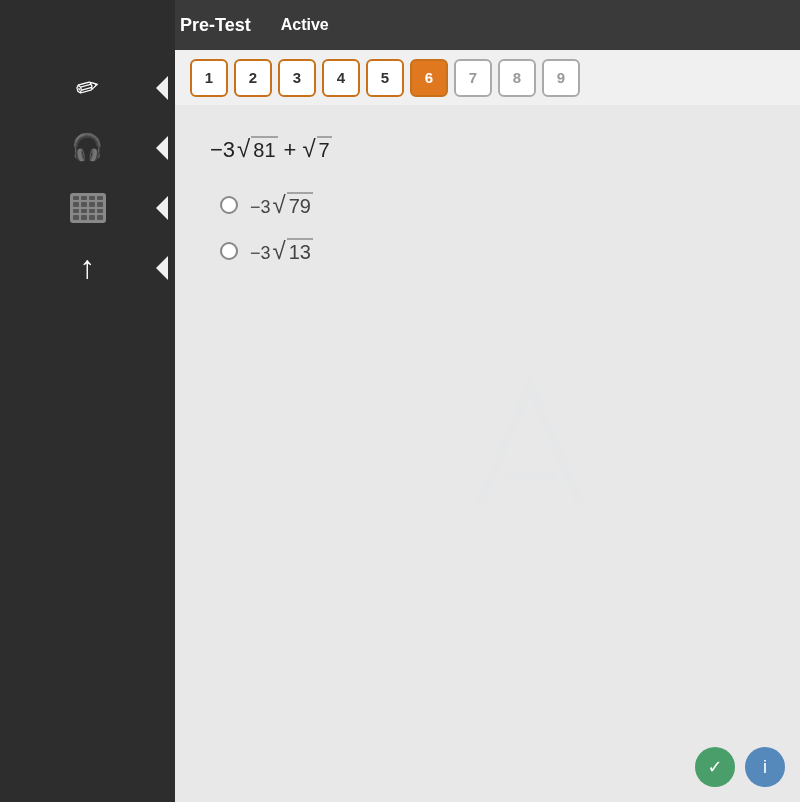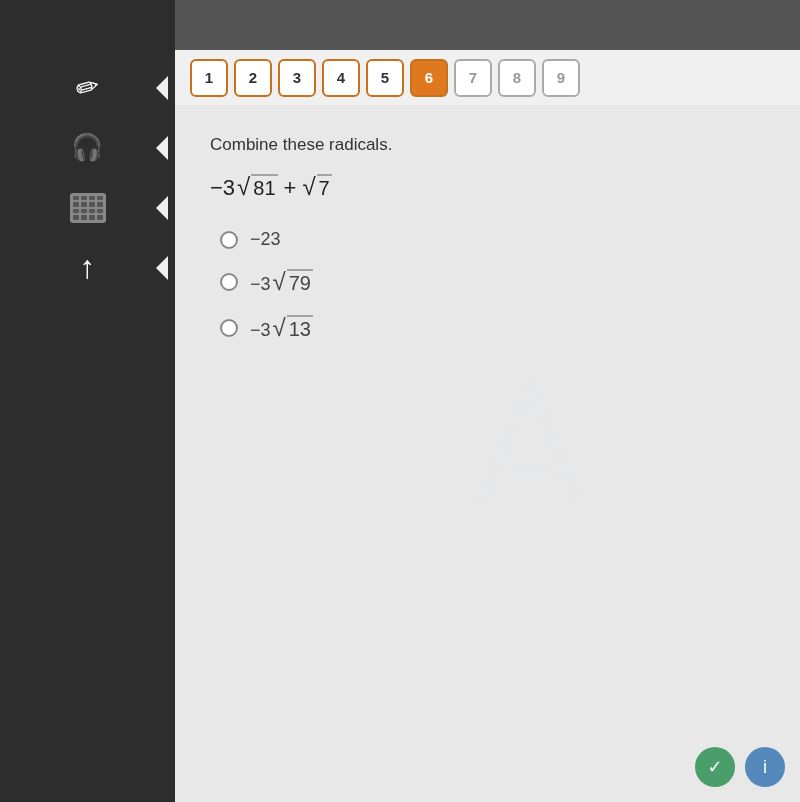--- a/index.html
+++ b/index.html
@@ -273,20 +273,24 @@
       color: #3a7abf;
       pointer-events: none;
       white-space: nowrap;
     }
   </style>
 </head>
 <body>
 
 <div class="screen">
 
+  <div class="header">
+    <span class="header-title">Pre-Test</span>
+    <span class="header-status">Active</span>
+  </div>
 
   <div class="sidebar">
     <div class="sidebar-item">
       <span class="pencil-icon">✏</span>
     </div>
     <div class="sidebar-item">
       <span class="headphone-icon">🎧</span>
     </div>
     <div class="sidebar-item">
       <div class="calculator-icon">
@@ -327,41 +331,36 @@
 
   <div class="main-content">
 
     <div class="watermark">
       <svg width="200" height="200" viewBox="0 0 200 200">
         <path d="M30,160 L80,40 L130,160" stroke="#3a7abf" stroke-width="8" fill="none" opacity="0.15"></path>
         <line x1="55" y1="130" x2="105" y2="130" stroke="#3a7abf" stroke-width="8" opacity="0.15"></line>
       </svg>
     </div>
 
-    <div class="question-label">Combine these radicals.</div>
 
     <div class="math-expression">
       <span>−3</span>
       <span class="radical">
         <span class="radical-symbol">√</span>
         <span class="radical-content">81</span>
       </span>
       <span style="margin: 0 4px;">+</span>
       <span class="radical">
         <span class="radical-symbol">√</span>
         <span class="radical-content">7</span>
       </span>
     </div>
 
     <div class="options-list">
 
-      <div class="option-item">
-        <div class="radio-circle"></div>
-        <span class="option-text">−23</span>
-      </div>
 
 
       <div class="option-item">
         <div class="radio-circle"></div>
         <span class="option-text">
           <span>−3</span>
           <span class="radical">
             <span class="radical-symbol">√</span>
             <span class="radical-content">79</span>
           </span>

